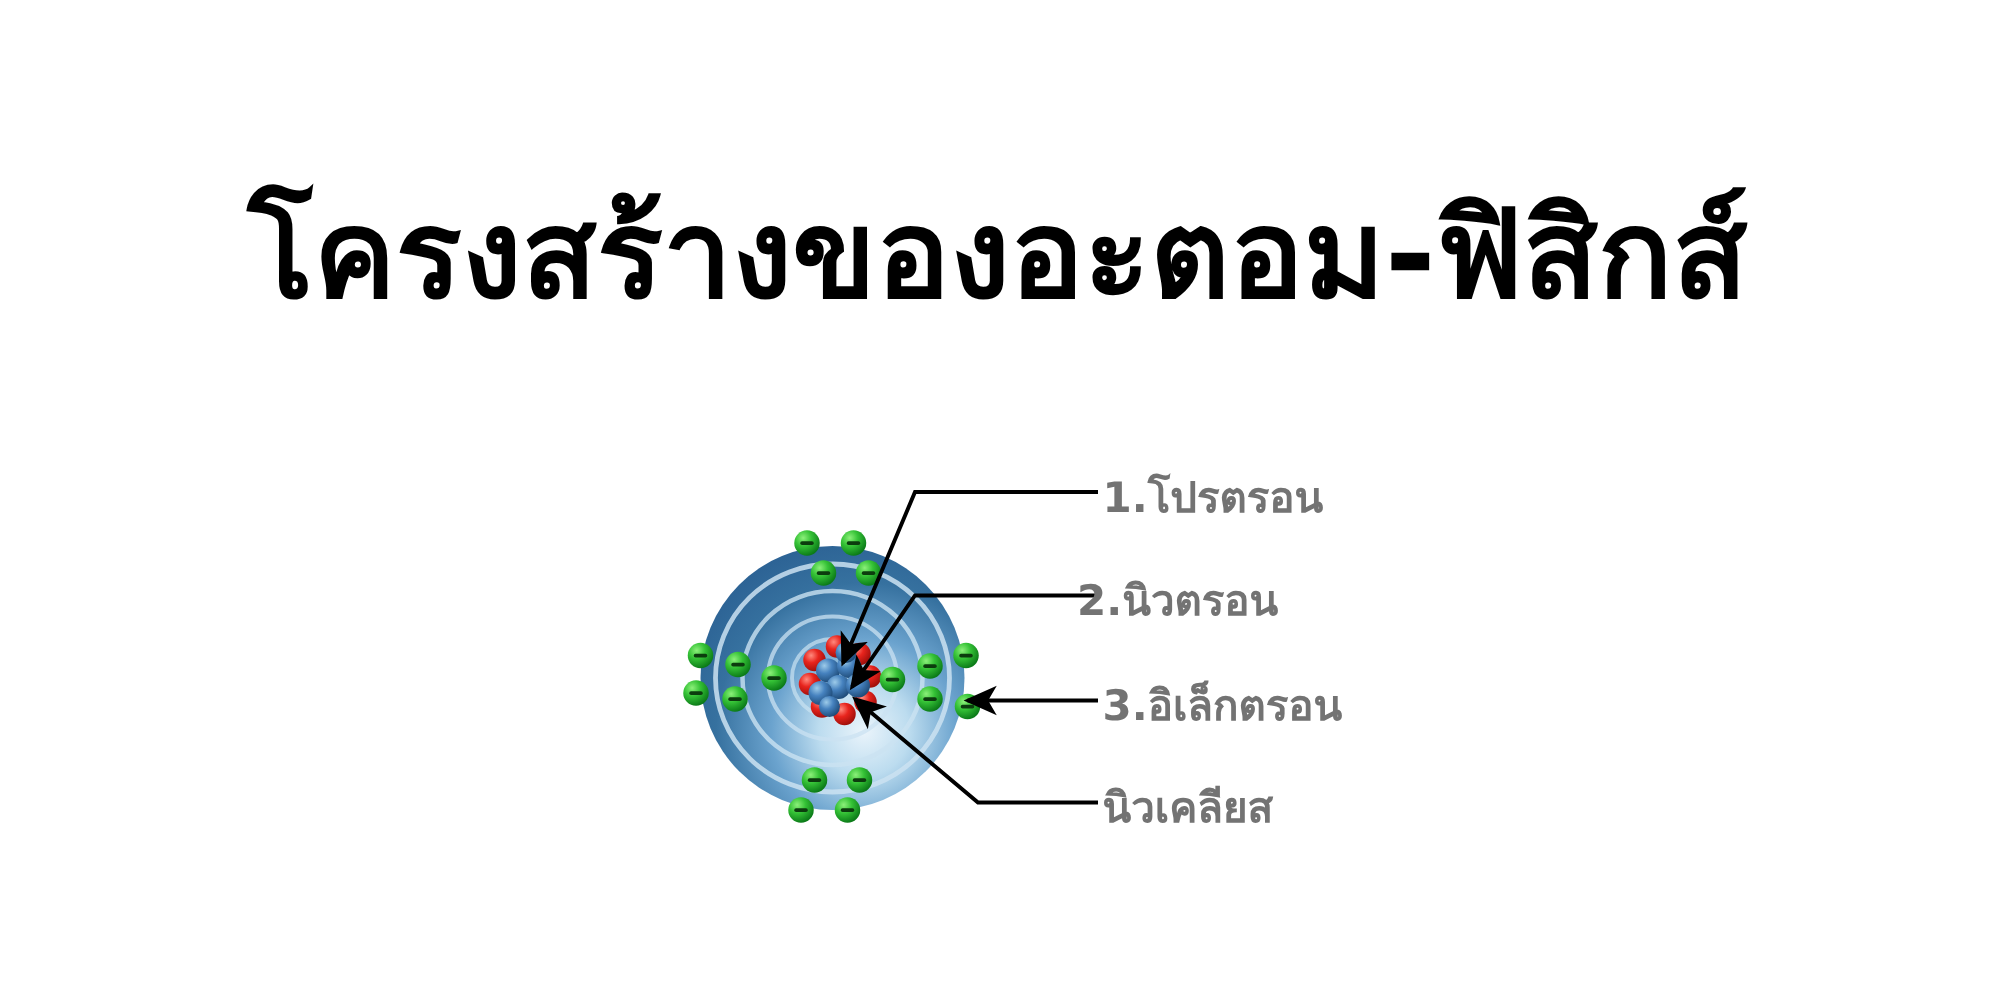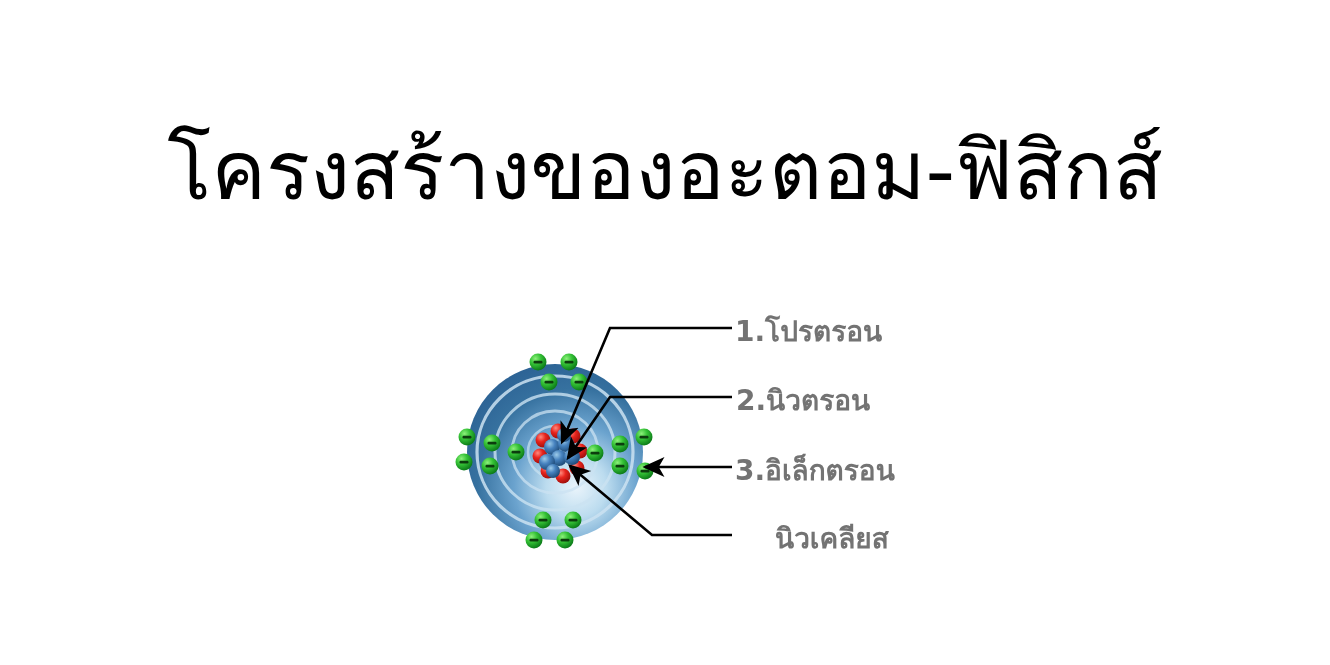--- a/index.html
+++ b/index.html
@@ -25,21 +25,21 @@
   
   #title {
     position: absolute;
     left: 0;
     top: 128px;
     width: 1330px;
     text-align: center;
     font-family: "DejaVu Sans", "Liberation Sans", sans-serif;
     font-size: 82px;
     line-height: 1.05;
-    font-weight: normal;
+    font-weight: bold;
     color: #000000;
     white-space: nowrap;
     letter-spacing: 0px;
   }
 
   
   #diagram {
     position: absolute;
     left: 440px;
     top: 290px;
@@ -70,23 +70,23 @@
   .label {
     position: absolute;
     font-family: "DejaVu Sans", "Liberation Sans", sans-serif;
     font-size: 28px;
     font-weight: bold;
     color: #737373;
     white-space: nowrap;
     line-height: 1;
   }
   #label-proton   { left: 295px; top: 28px; }
-  #label-neutron  { left: 296px; top: 97px; text-align: center; }
+  #label-neutron  { left: 278px; top: 97px; text-align: center; }
   #label-electron { left: 295px; top: 167px; text-align: right; }
-  #label-nucleus  { left: 295px; top: 235px; margin-left: 40px; }
+  #label-nucleus  { left: 295px; top: 235px; }
 </style>
 </head>
 <body>
 
 <div id="slide">
 
   <div id="title">โครงสร้างของอะตอม-ฟิสิกส์</div>
 
   <div id="diagram">
 

